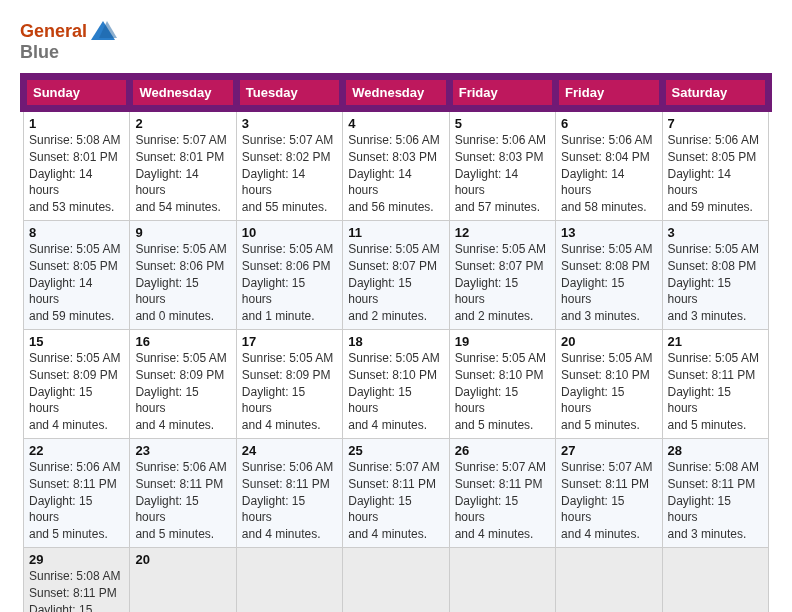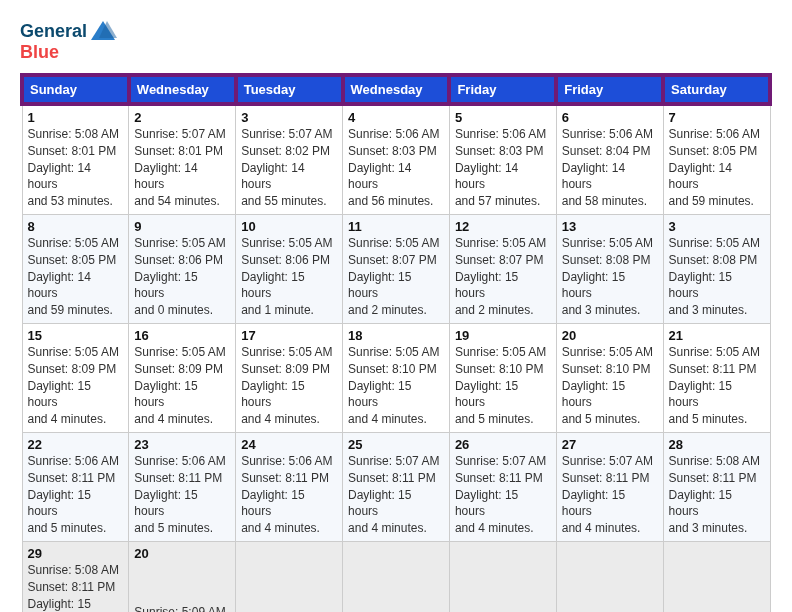--- a/index.html
+++ b/index.html
@@ -21,21 +21,21 @@
       margin-bottom: 10px;
     }
     .logo {
       display: flex;
       align-items: center;
       gap: 0;
     }
     .logo-text {
       font-size: 18px;
       font-weight: bold;
-      color: #0c4a6e;
+      color: #c2410c;
       line-height: 1.1;
     }
     .logo-text span {
       color: #2a7dc9;
     }
     .logo-icon {
       width: 28px;
       height: 28px;
       margin-left: 2px;
     }
@@ -50,27 +50,27 @@
     .subtitle {
       font-size: 15px;
       color: #333;
     }
     .calendar {
       width: 100%;
       border-collapse: collapse;
       border: 1px solid #bbb;
     }
     .calendar th {
-      background: #1d4ed8;
+      background: #be185d;
       color: #fff;
       font-size: 13px;
       font-weight: bold;
       text-align: left;
       padding: 5px 6px;
-      border: 4px solid #701a75;
+      border: 7px solid #701a75;
     }
     .calendar td {
       vertical-align: top;
       border: 1px solid #ccc;
       padding: 4px 5px;
       width: calc(100% / 7);
       min-height: 80px;
       background: #fff;
     }
     .calendar tr:nth-child(even) td {
@@ -105,21 +105,21 @@
   <div class="header">
     <div class="logo">
       <div>
         <div style="display:flex;align-items:center;">
           <span class="logo-text">General<span></span></span>
           <svg class="logo-icon" viewBox="0 0 28 28">
             <polygon points="14,3 26,22 2,22" fill="#2a7dc9"></polygon>
             <polygon points="18,3 28,20 10,20" fill="#1a5fa0" opacity="0.5"></polygon>
           </svg>
         </div>
-        <div style="font-size:18px;font-weight:bold;color:#ef4444;margin-top:-4px;">Blue</div>
+        <div style="font-size:18px;font-weight:bold;color:#737373;margin-top:-4px;">Blue</div>
       </div>
     </div>
     <div class="title-block">
       <div class="month-title"></div>
       <div class="subtitle"></div>
     </div>
   </div>
 
   <table class="calendar">
     <thead>

